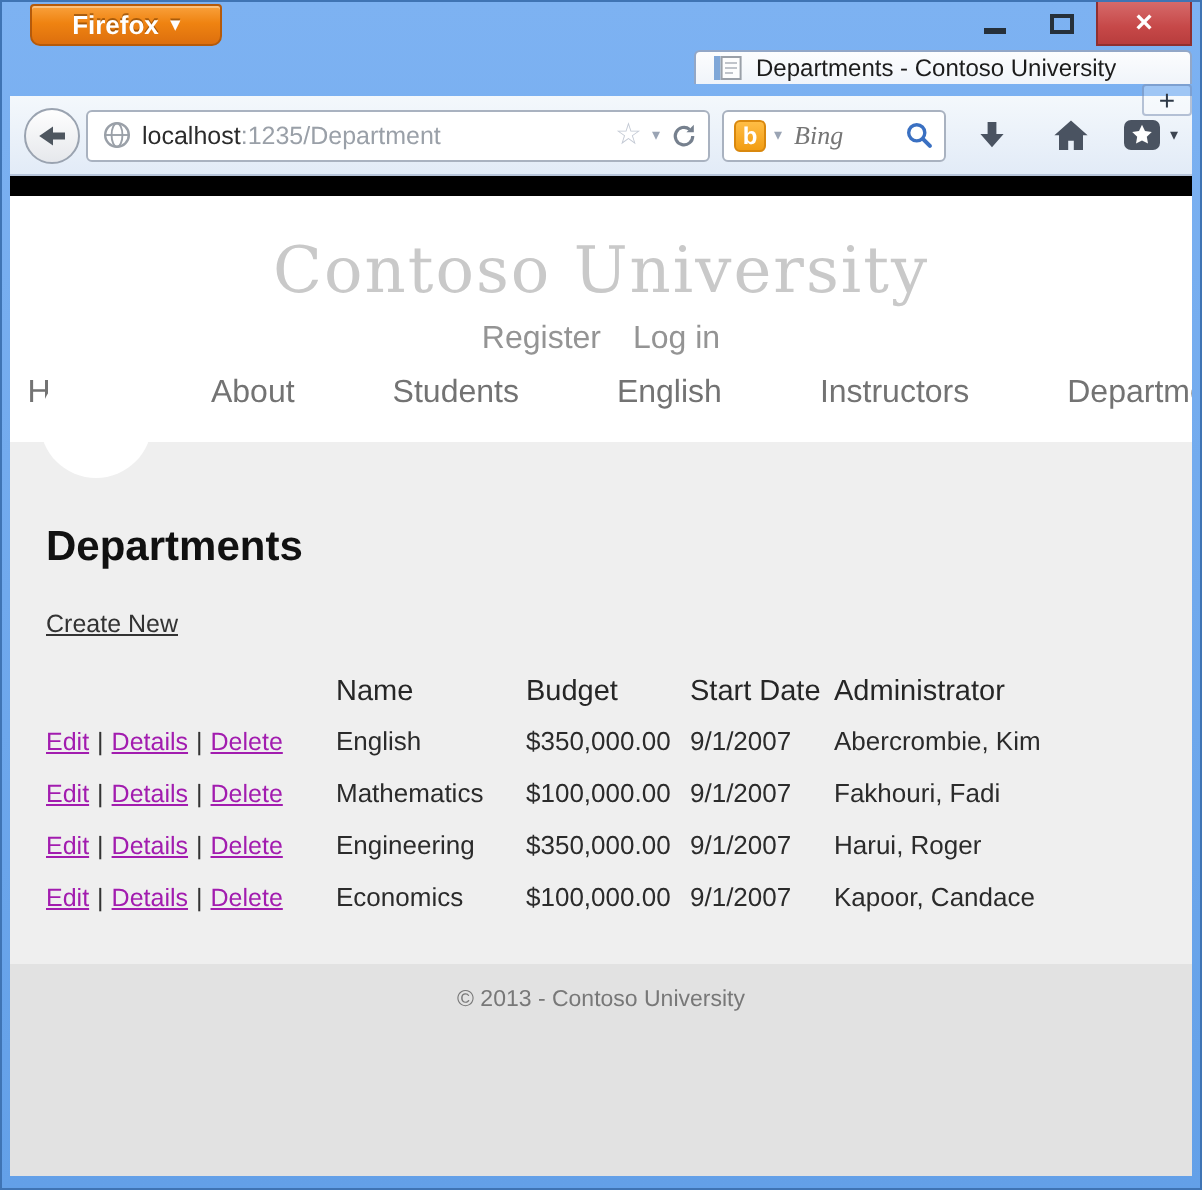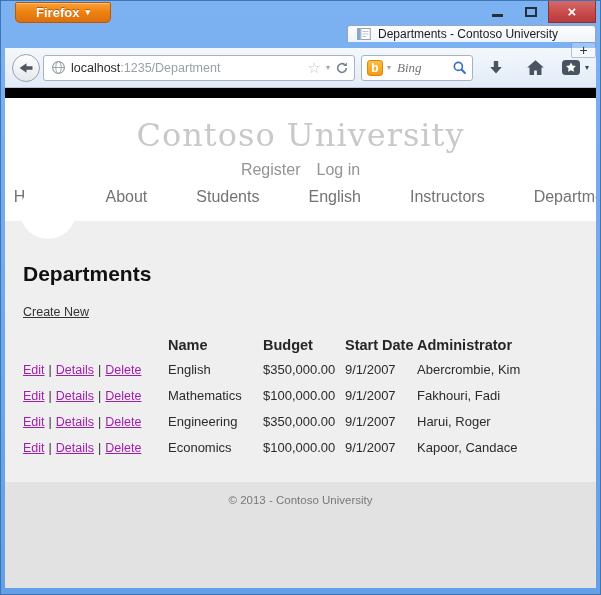--- a/index.html
+++ b/index.html
@@ -122,21 +122,21 @@
     position: absolute; left: 15px; top: 95px;
     width: 56px; height: 56px; border-radius: 50%;
     background: #fff; z-index: 3;
   }
 
   .site-main { height: 261px; background: #efefef; padding: 0 18px; position: relative; z-index: 1; }
   .page-heading { margin: 0; padding-top: 42px; font-size: 21px; font-weight: bold; color: #111; line-height: 1; }
   .create-link { display: inline-block; margin-top: 21px; font-size: 12.5px; color: #333; text-decoration: underline; }
 
   .dept-table { margin-top: 17px; border-collapse: collapse; }
-  .dept-table th { text-align: left; font-size: 14.5px; color: #262626; padding: 0 0 9px 0; font-weight: bold; }
+  .dept-table th { text-align: left; font-size: 14.5px; color: #262626; padding: 0 0 9px 0; font-weight: normal; }
   .dept-table td { font-size: 13px; color: #2b2b2b; padding: 0 0 11px 0; vertical-align: top; }
   .col-actions { width: 145px; }
   .col-name { width: 95px; }
   .col-budget { width: 82px; }
   .col-date { width: 72px; }
   .actions a { font-size: 12.5px; color: #a21caf; text-decoration: underline; }
   .actions .sep { font-size: 12.5px; color: #333; margin: 0 4px; }
 
   .site-footer { height: 106px; background: #e2e2e2; text-align: center; }
   .footer-text { padding-top: 12px; font-size: 11.5px; color: #787878; }

